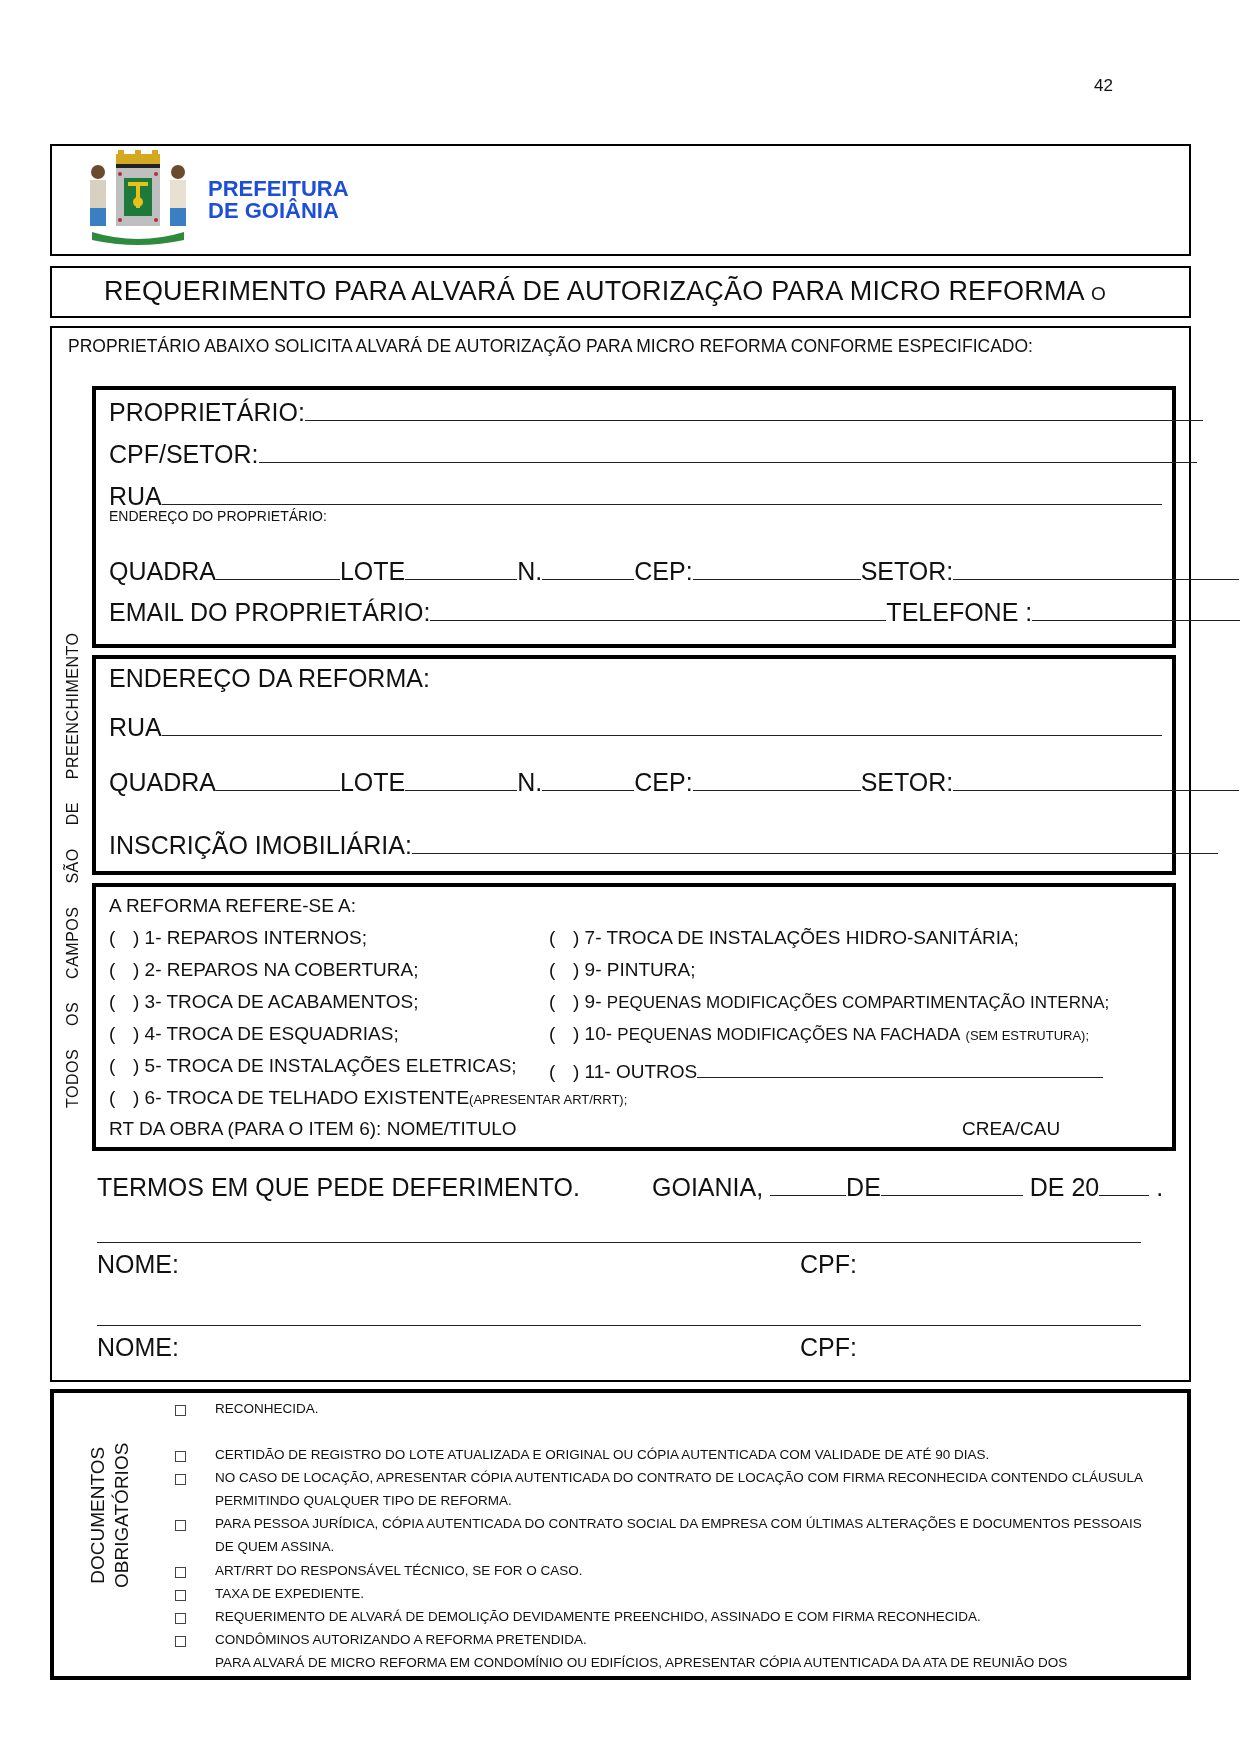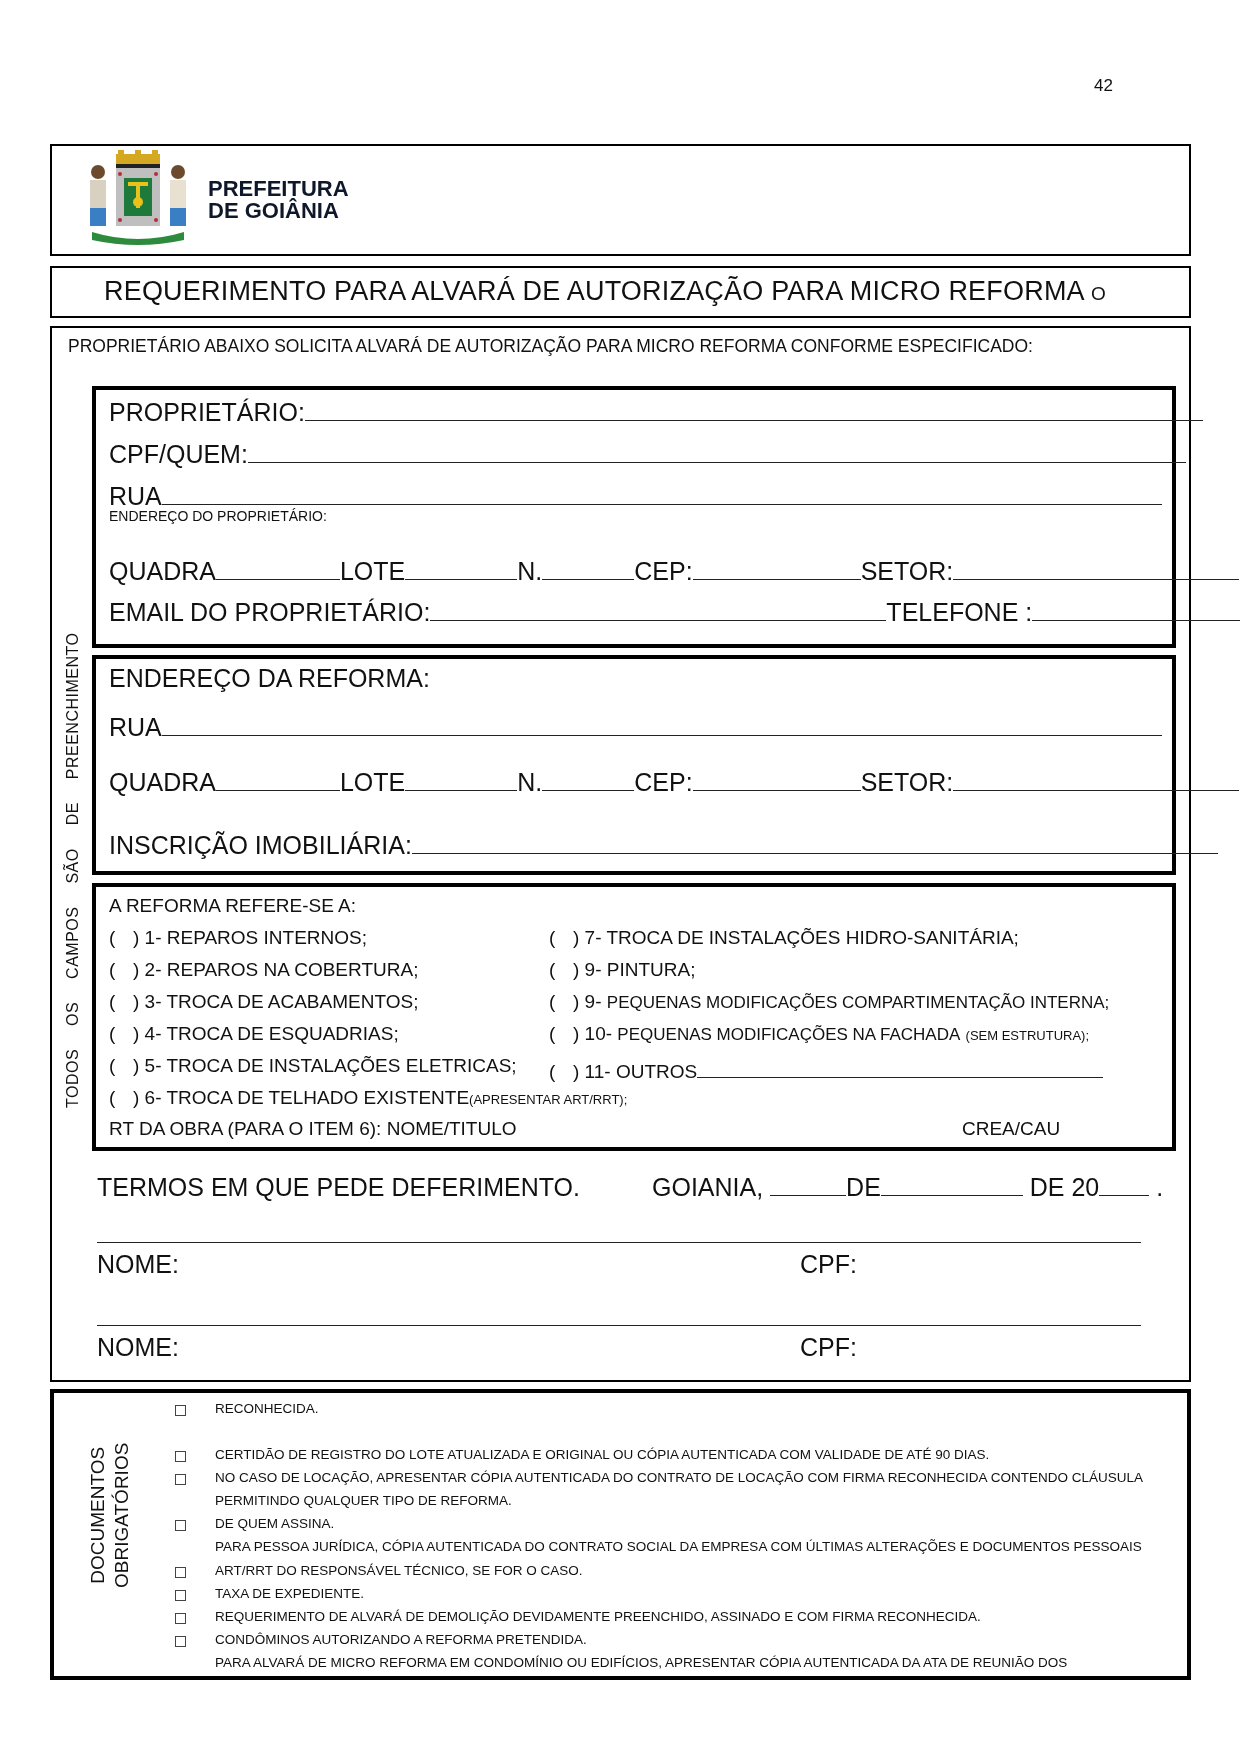--- a/index.html
+++ b/index.html
@@ -26,21 +26,21 @@
   .opt .sm { font-size: 17px; }
   .opt .xs { font-size: 13px; }
   .vert { transform-origin: left top; transform: rotate(-90deg); white-space: nowrap; }
   .vert-fill { left: 64px; top: 1108px; font-size: 16px; word-spacing: 18px; letter-spacing: 0.5px; }
   .vert-docs { font-size: 19px; line-height: 24px; text-align: center; left: 86px; top: 1588px; }
   .doc-item { font-size: 13.5px; line-height: 23px; }
   .doc-box-icon { left: 175px; width: 11px; height: 11px; border: 1px solid #444; box-sizing: border-box; }
   .doc-text { left: 215px; width: 960px; }
   
   .logo-wrap { left: 78px; top: 150px; width: 120px; height: 100px; }
-  .logo-text { left: 208px; top: 178px; font-weight: bold; font-size: 22px; line-height: 22px; color: #0f172a; }
+  .logo-text { left: 208px; top: 178px; font-weight: bold; font-size: 22px; line-height: 22px; color: #1d4ed8; }
 </style>
 </head>
 <body>
 
 <div class="abs page-num">42</div>
 
 <div class="box" id="logo-box"></div>
 <div class="abs logo-wrap">
   <svg width="120" height="100" viewBox="0 0 120 100">
 
@@ -84,21 +84,21 @@
 <div class="box" id="main-box"></div>
 <div class="abs intro">PROPRIETÁRIO ABAIXO SOLICITA ALVARÁ DE AUTORIZAÇÃO PARA MICRO REFORMA CONFORME ESPECIFICADO:</div>
 
 <div class="abs vert vert-fill">TODOS OS CAMPOS SÃO DE PREENCHIMENTO</div>
 
 <div class="box thick" id="owner-box"></div>
 <div class="abs field" style="left:109px; top:398px;">
   <span>PROPRIETÁRIO:</span><span class="line" style="width:898px;"></span>
 </div>
 <div class="abs field" style="left:109px; top:440px;">
-  <span>CPF/QUEM:</span><span class="line" style="width:938px;"></span>
+  <span>CPF/SETOR:</span><span class="line" style="width:938px;"></span>
 </div>
 <div class="abs field" style="left:109px; top:482px;">
   <span>RUA</span><span class="line" style="width:1000px;"></span>
 </div>
 <div class="abs tiny" style="left:109px; top:508px;">ENDEREÇO DO PROPRIETÁRIO:</div>
 <div class="abs field" style="left:109px; top:557px;">
   <span>QUADRA</span><span class="line" style="width:124px;"></span><span>LOTE</span><span class="line" style="width:112px;"></span><span>N.</span><span class="line" style="width:92px;"></span><span>CEP:</span><span class="line" style="width:168px;"></span><span>SETOR:</span><span class="line" style="width:286px;"></span>
 </div>
 <div class="abs field" style="left:109px; top:598px;">
   <span>EMAIL DO PROPRIETÁRIO:</span><span class="line" style="width:456px;"></span><span>TELEFONE :</span><span class="line" style="width:242px;"></span>
@@ -203,22 +203,22 @@
   <div class="abs doc-text doc-item" style="top:1443px;">CERTIDÃO DE REGISTRO DO LOTE ATUALIZADA E ORIGINAL OU CÓPIA AUTENTICADA COM VALIDADE DE ATÉ 90 DIAS.</div>
 
   <div class="abs doc-box-icon" style="top:1474px;"></div>
   <div class="abs doc-text doc-item" style="top:1466px;">
     <div>NO CASO DE LOCAÇÃO, APRESENTAR CÓPIA AUTENTICADA DO CONTRATO DE LOCAÇÃO COM FIRMA RECONHECIDA CONTENDO CLÁUSULA</div>
     <div>PERMITINDO QUALQUER TIPO DE REFORMA.</div>
   </div>
 
   <div class="abs doc-box-icon" style="top:1520px;"></div>
   <div class="abs doc-text doc-item" style="top:1512px;">
+    <div>PARA PESSOA JURÍDICA, CÓPIA AUTENTICADA DO CONTRATO SOCIAL DA EMPRESA COM ÚLTIMAS ALTERAÇÕES  E DOCUMENTOS PESSOAIS</div>
     <div>DE QUEM ASSINA.</div>
-    <div>PARA PESSOA JURÍDICA, CÓPIA AUTENTICADA DO CONTRATO SOCIAL DA EMPRESA COM ÚLTIMAS ALTERAÇÕES  E DOCUMENTOS PESSOAIS</div>
   </div>
 
   <div class="abs doc-box-icon" style="top:1567px;"></div>
   <div class="abs doc-text doc-item" style="top:1559px;">ART/RRT DO RESPONSÁVEL TÉCNICO, SE FOR O CASO.</div>
 
   <div class="abs doc-box-icon" style="top:1590px;"></div>
   <div class="abs doc-text doc-item" style="top:1582px;">TAXA DE EXPEDIENTE.</div>
 
   <div class="abs doc-box-icon" style="top:1613px;"></div>
   <div class="abs doc-text doc-item" style="top:1605px;">REQUERIMENTO DE ALVARÁ DE DEMOLIÇÃO DEVIDAMENTE PREENCHIDO, ASSINADO E COM FIRMA RECONHECIDA.</div>

